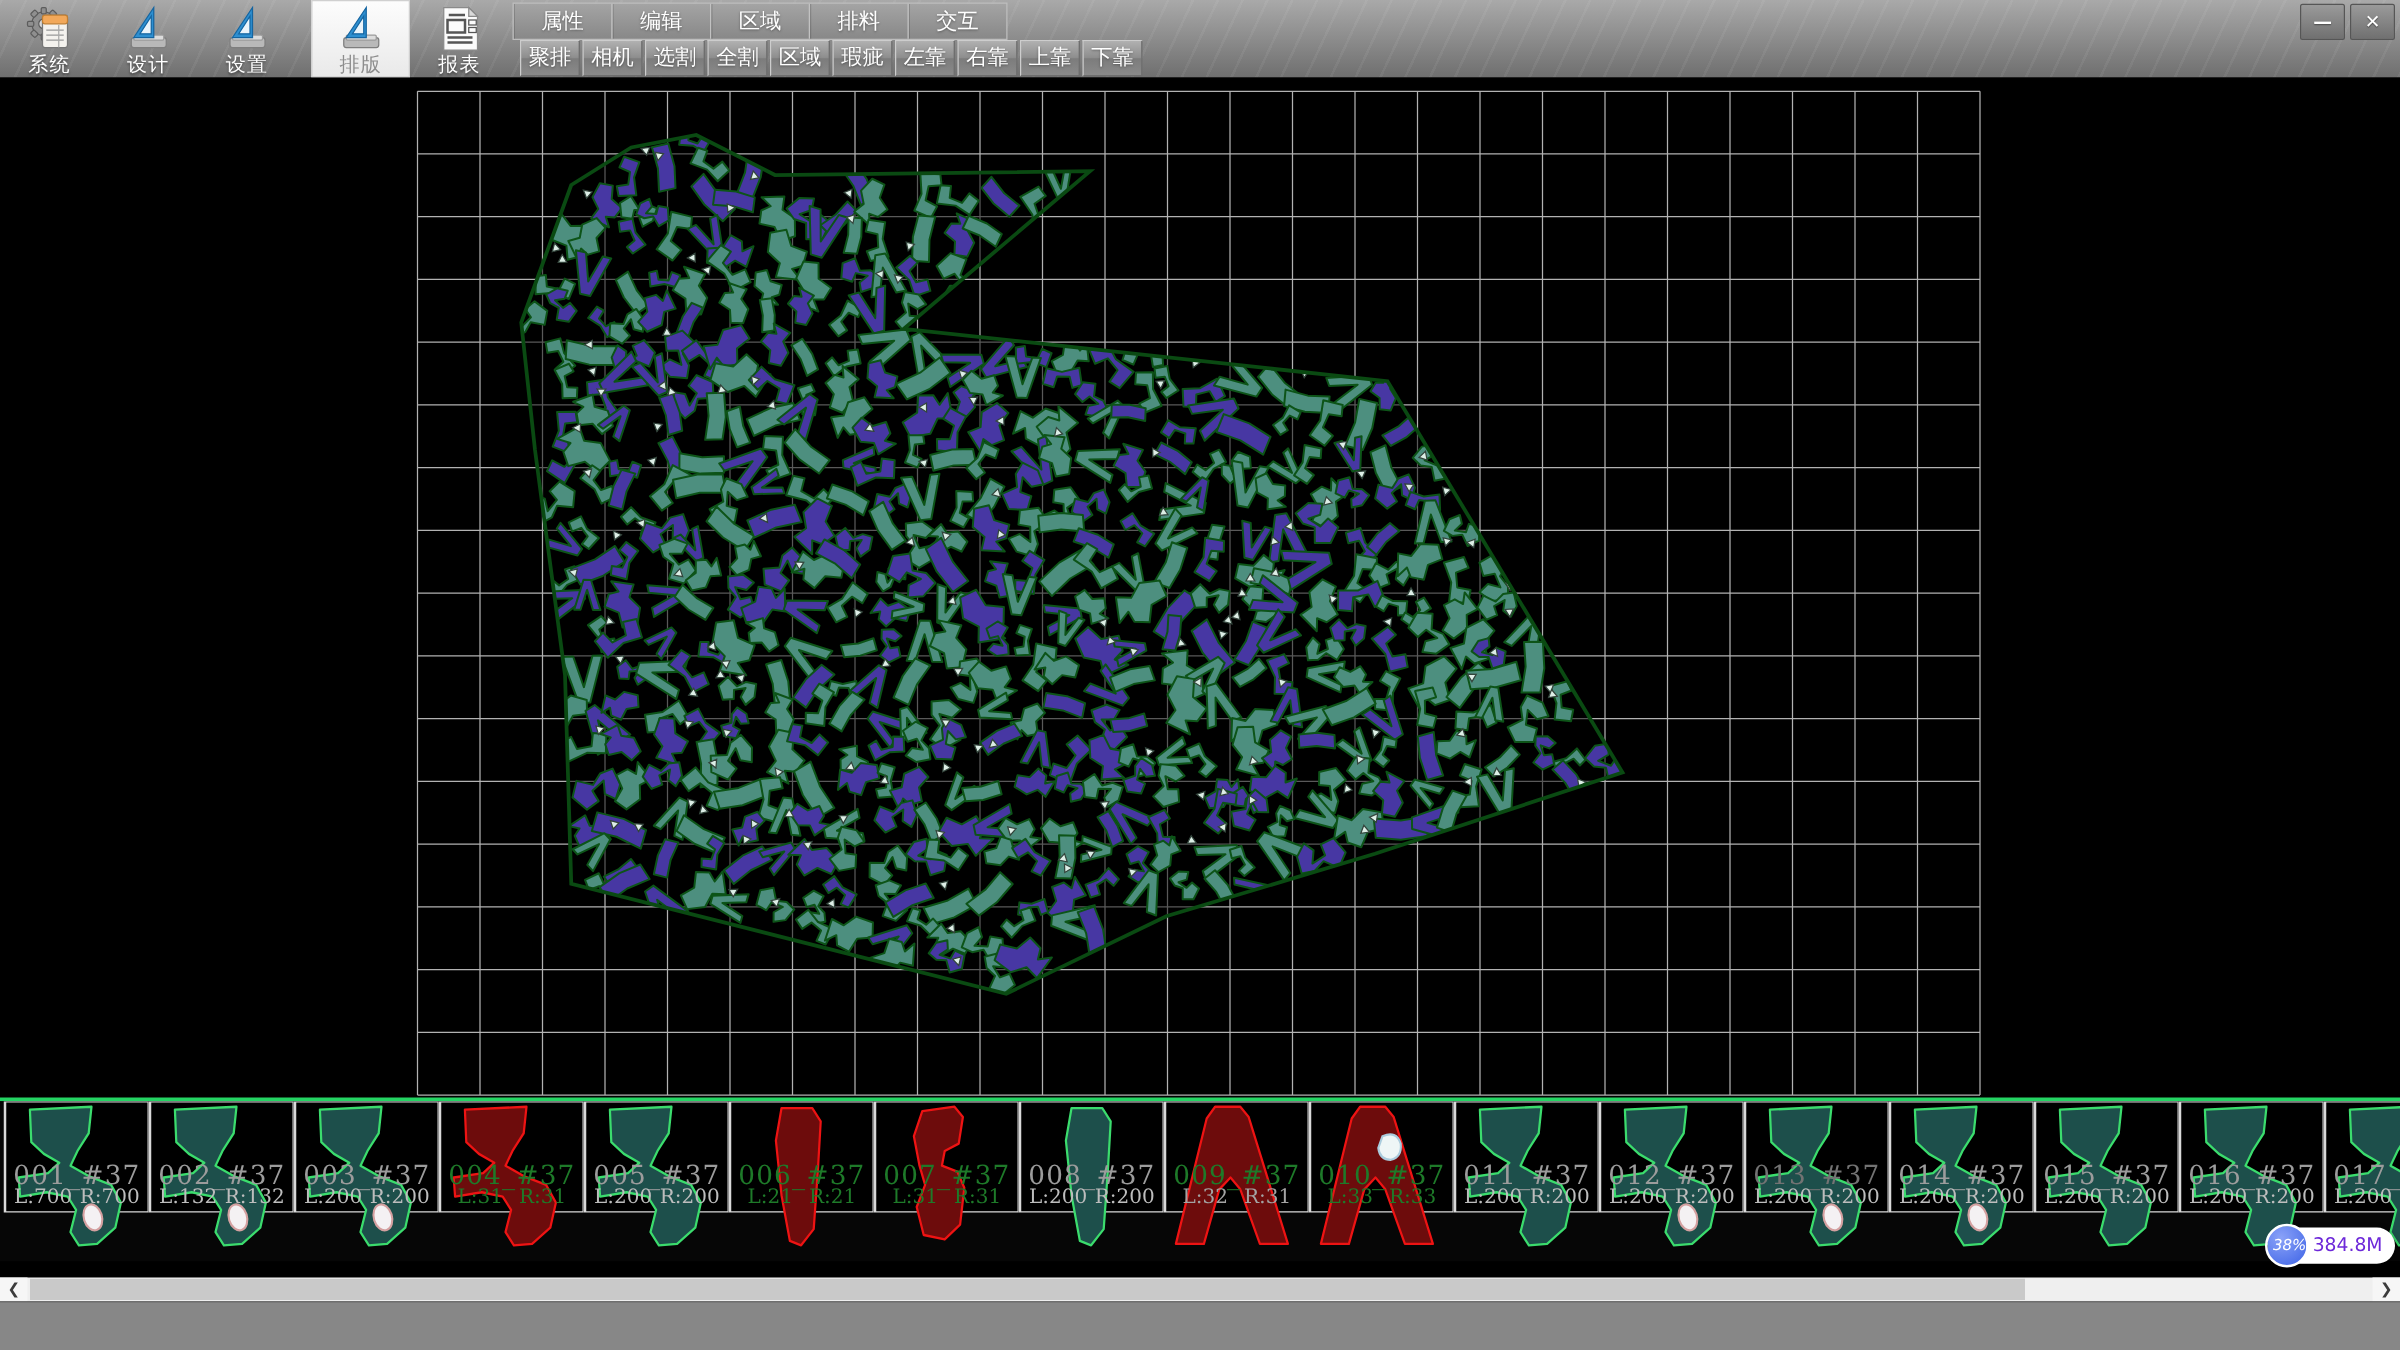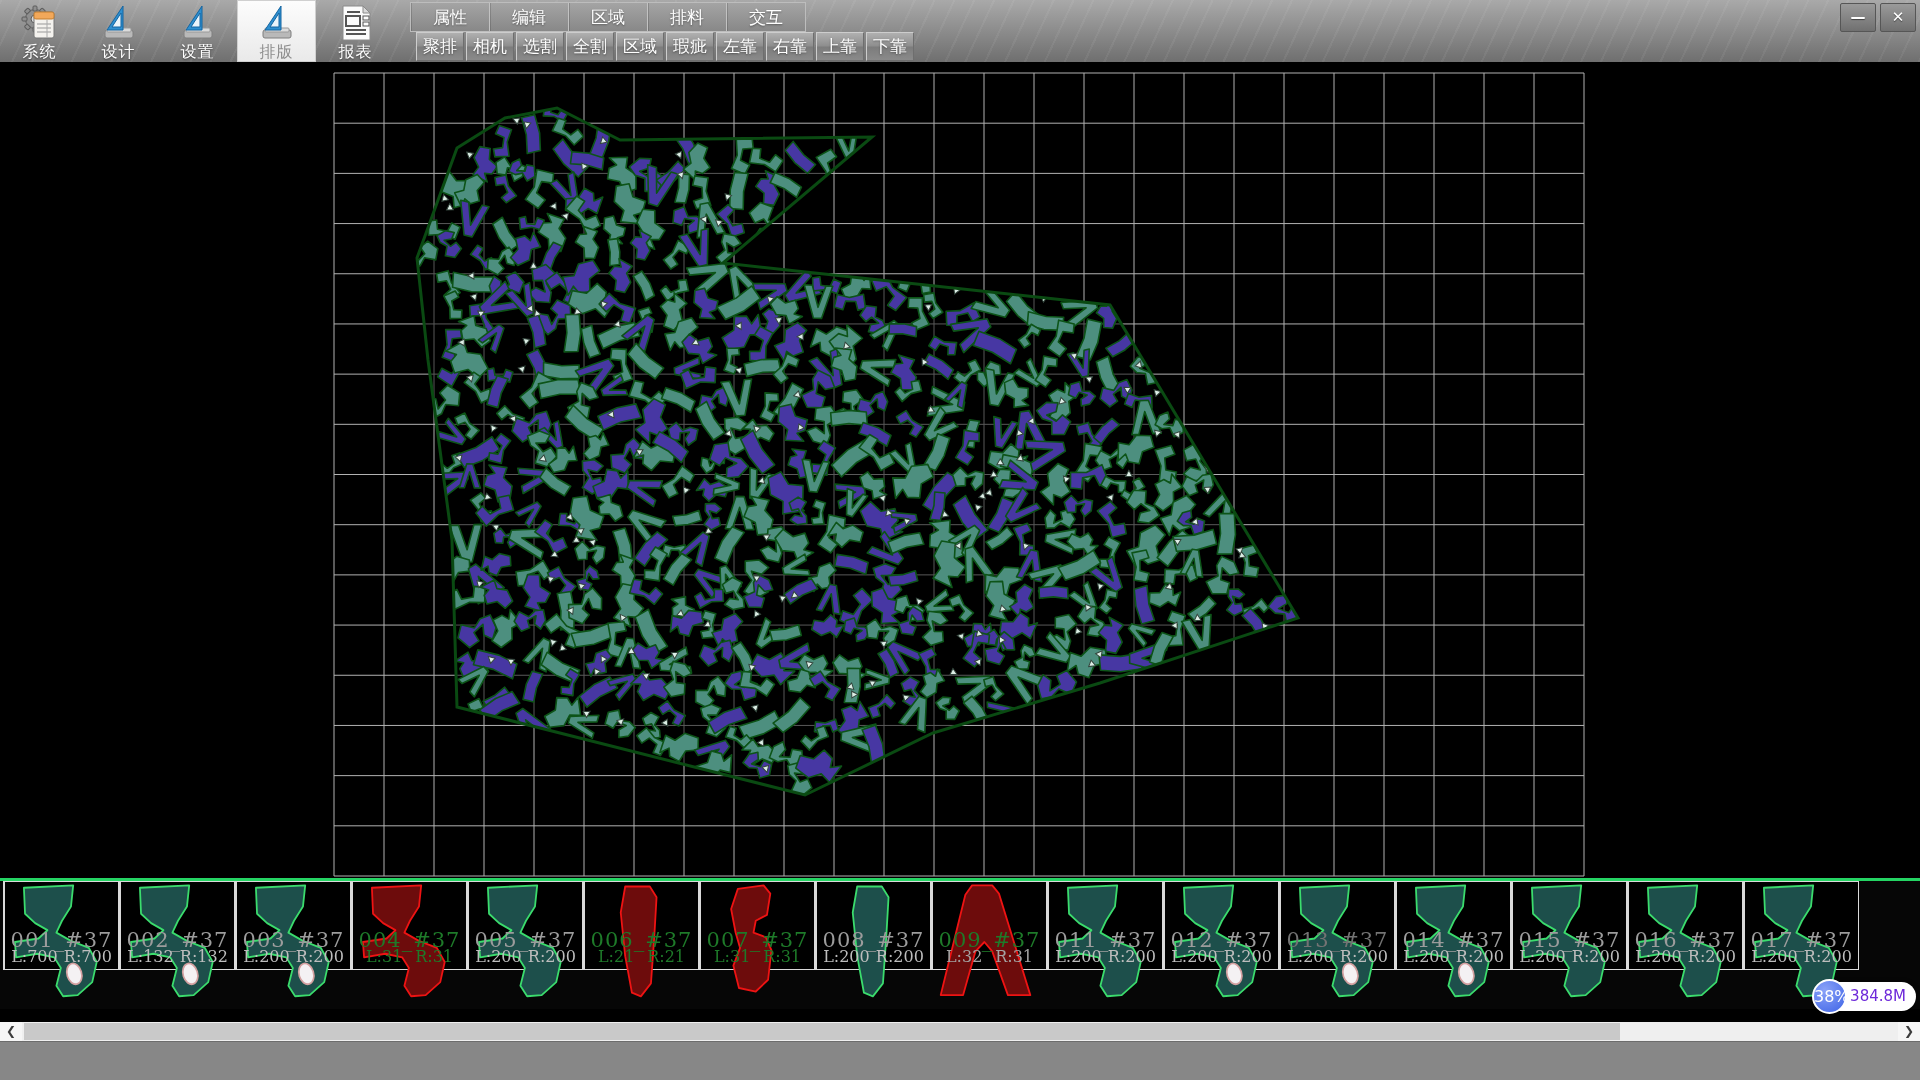--- a/index.html
+++ b/index.html
@@ -6,21 +6,21 @@
     font-family:"DejaVu Sans",sans-serif;-webkit-font-smoothing:antialiased;}
   
   .titlebar{position:absolute;left:0;top:0;width:1920px;height:62px;
     background:
       repeating-linear-gradient(115deg, rgba(255,255,255,.055) 0 2px, rgba(255,255,255,0) 2px 18px),
       linear-gradient(#a9a9a9,#6f6f6f);
     border-bottom:1px solid #4c4c4c;}
   .bigbtns{position:absolute;left:0;top:0;height:62px;display:flex;}
   .bigbtn{width:79px;height:62px;position:relative;cursor:default;
     display:flex;flex-direction:column;align-items:center;justify-content:flex-start;text-align:right;}
-  .bigbtn.selected{background:linear-gradient(#fdfdfd,#e9e9e9);box-shadow:inset 0 0 0 1px #d0d0d0;}
+  .bigbtn.selected{background:linear-gradient(#fdfdfd,#e9e9e9);box-shadow:inset 0 0 0 1px #d0d0d0;margin-left:12px;}
   .bigbtn .ic{margin-top:3px;width:40px;height:40px;}
   .bigbtn .lbl{font-size:16px;color:#fff;line-height:18px;margin-top:0px;
     text-shadow:0 1px 2px rgba(0,0,0,.45);letter-spacing:1px;}
   .bigbtn.selected .lbl{color:#8d8d8d;text-shadow:none;}
   .menurow1{position:absolute;left:410px;top:2px;height:28px;display:flex;
     border:1px solid #bdbdbd;background:linear-gradient(#a4a4a4,#888);}
   .mtab{width:78px;height:28px;line-height:28px;text-align:center;color:#fff;font-size:17px;
     border-right:1px solid #c2c2c2;box-shadow:inset 1px 0 0 rgba(0,0,0,.15);
     text-shadow:0 1px 2px rgba(0,0,0,.4);cursor:default;}
   .mtab:last-child{border-right:none;}
@@ -55,21 +55,21 @@
   .harrow.right{right:0;}
   .hthumb{position:absolute;left:24px;top:1px;width:1596px;height:17px;background:#c9c9c9;cursor:default;}
   .bottombar{position:absolute;left:0;top:1041px;width:1920px;height:39px;background:#878787;
     border-top:1px solid #6c6c6c;}
   
   .badge-pill{position:absolute;left:1822px;top:982px;width:94px;height:29px;background:#fff;
     border-radius:15px;box-shadow:0 2px 6px rgba(0,0,0,.45);color:#6d28d9;font-size:15px;
     line-height:29px;text-align:right;padding-right:10px;box-sizing:border-box;cursor:default;}
   .badge-circle{position:absolute;left:1812px;top:979px;width:35px;height:35px;border-radius:50%;
     background:radial-gradient(circle at 35% 30%,#8aa2f8,#3d63e6);border:2px solid #fff;
-    box-sizing:border-box;color:#fff;font-size:16px;line-height:31px;text-align:center;cursor:default;}
+    box-sizing:border-box;color:#fff;font-size:12px;line-height:31px;text-align:right;cursor:default;font-style:italic;}
 </style>
 </head>
 <body>
 
 <div class="titlebar">
   <div class="bigbtns" id="bigbtns">
       <div class="bigbtn">
         <svg class="ic" viewBox="0 0 40 40">
           <g fill="#8f8f8f" stroke="#5c5c5c" stroke-width="1">
             <circle cx="15" cy="16" r="9.5"></circle>
@@ -919,20 +919,31 @@
         <polygon points="6,95 28,10 34,2 52,2 58,9 86,95 66,95 52,58 45,50 37,58 26,95" fill="#6d0c0c" stroke="#ee1313" stroke-width="1.6" stroke-linejoin="round"></polygon>
       </svg>
       <div class="cell-label" style="color:#1e7a29">009_#37</div>
       <div class="cell-counts" style="color:#a3a3a3">
         <span>L:32</span>
         <span>R:31</span>
       </div>
     </div>
     <div class="cell">
       <svg width="112" height="118" viewBox="0 0 100 100" preserveAspectRatio="none">
+        <polygon points="6,95 28,10 34,2 52,2 58,9 86,95 66,95 52,58 45,50 37,58 26,95" fill="#6d0c0c" stroke="#ee1313" stroke-width="1.6" stroke-linejoin="round"></polygon>
+        <path d="M50 22 Q60 18 63 27 Q64 36 56 38 Q48 38 47 30 Z" fill="#eef6f6" stroke="#aaccdd" stroke-width="1.5"></path>
+      </svg>
+      <div class="cell-label" style="color:#1e7a29">010_#37</div>
+      <div class="cell-counts" style="color:#1e7a29">
+        <span>L:33</span>
+        <span>R:33</span>
+      </div>
+    </div>
+    <div class="cell">
+      <svg width="112" height="118" viewBox="0 0 100 100" preserveAspectRatio="none">
         <polygon points="16,4 60,2 58,20 50,32 45,42 58,49 74,55 81,67 77,84 64,95 51,96 45,87 49,72 43,63 28,60 9,63 8,50 29,47 37,40 26,34 17,26" fill="#1d4f4b" stroke="#3bdc6d" stroke-width="1.6" stroke-linejoin="round"></polygon>
       </svg>
       <div class="cell-label" style="color:#9c9c9c">011_#37</div>
       <div class="cell-counts" style="color:#bdbdbd">
         <span>L:200</span>
         <span>R:200</span>
       </div>
     </div>
     <div class="cell">
       <svg width="112" height="118" viewBox="0 0 100 100" preserveAspectRatio="none">

